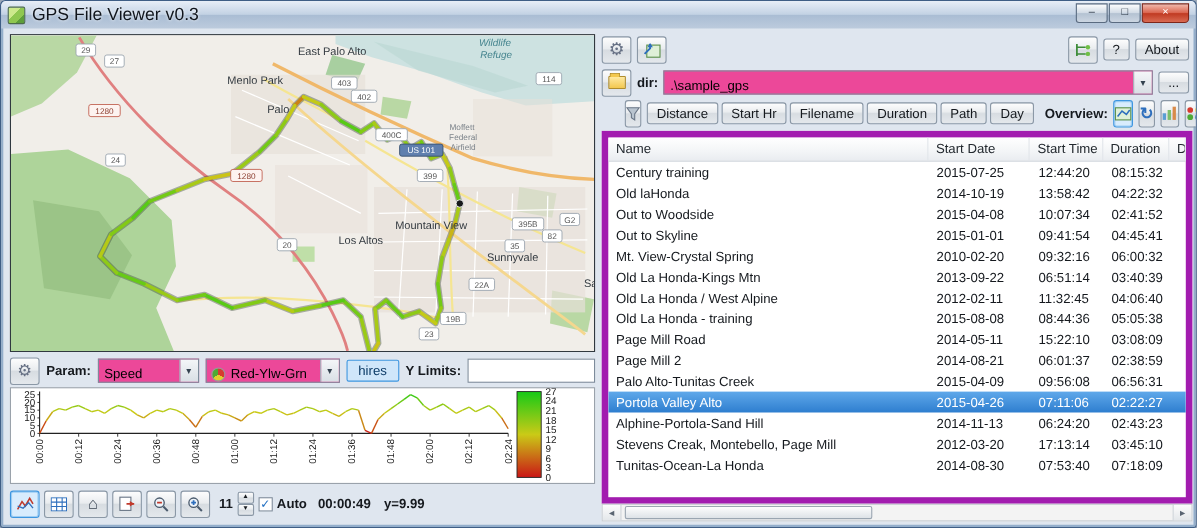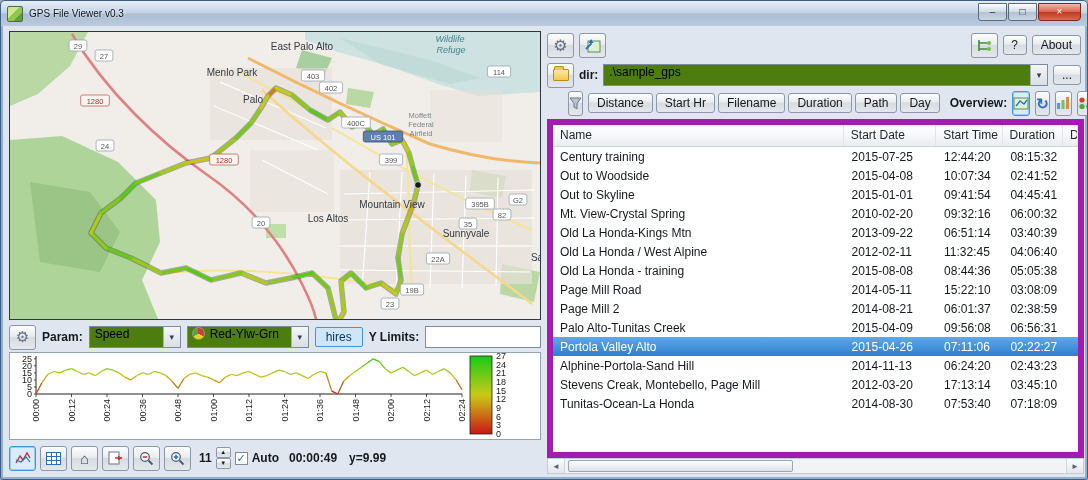--- a/index.html
+++ b/index.html
@@ -5,32 +5,32 @@
   html,body{margin:0;padding:0;background:#9aa7b8;font-family:"Liberation Sans",sans-serif;}
   *{box-sizing:border-box;}
   .window{position:relative;width:1088px;height:480px;background:#dfe6ef;border:1px solid #3f5e85;border-radius:5px 5px 3px 3px;overflow:hidden;
     box-shadow:inset 0 0 0 2px #93aecb;}
   
   .titlebar{position:absolute;left:0;top:0;right:0;height:25px;
     background:linear-gradient(#e7eef7,#c3d2e4 48%,#aabdd4 52%,#bccbdd);
     display:flex;align-items:center;padding:0 6px;border-radius:4px 4px 0 0;}
   .appicon{width:16px;height:16px;margin-right:6px;border:1px solid #4c6b4a;border-radius:2px;
     background:linear-gradient(135deg,#cde98c 0 40%,#8fc750 40% 70%,#5d9e3a 70%);}
-  .title-text{font-size:10px;color:#10151c;text-shadow:0 0 3px #fff;}
+  .title-text{font-size:16px;color:#10151c;text-shadow:0 0 3px #fff;}
   .winbtns{margin-left:auto;display:flex;gap:1px;align-self:flex-start;padding-top:2px;}
   .wbtn{width:29px;height:18px;border:1px solid #5a6b80;border-radius:0 0 3px 3px;font-size:10px;line-height:15px;text-align:center;color:#24303e;
     background:linear-gradient(#fdfdfd,#cfd9e4 50%,#b4c2d2 52%,#ccd6e2);}
   .wbtn.close{width:43px;background:linear-gradient(#f0b8ac,#d9614b 50%,#c03a22 52%,#d96a52);color:#fff;border-color:#7e2619;border-radius:0 0 4px 3px;}
   
   .btn{background:linear-gradient(#fdfdfd,#e9ecef 45%,#d7dce1 50%,#e4e8ec);border:1px solid #8b98a6;border-radius:3px;
     font-family:"Liberation Sans",sans-serif;font-size:12px;color:#15191e;padding:2px 8px;white-space:nowrap;}
   .iconbtn{width:27px;height:25px;display:inline-flex;align-items:center;justify-content:center;padding:0;}
   .tool-selected{background:#d8ecfd;border-color:#3e96e0;box-shadow:inset 0 0 0 1px #9dcdf3;}
   .lbl{font-size:12px;color:#15191e;font-weight:bold;}
-  .combo{display:flex;align-items:flex-start;background:#4d7c0f;border:1px solid #7d8b9b;height:22px;}
+  .combo{display:flex;align-items:flex-end;background:#ec4899;border:1px solid #7d8b9b;height:22px;}
   .combo .cval{flex:1;padding:0 5px;font-size:12px;overflow:hidden;white-space:nowrap;}
   .combo .carrow{width:17px;align-self:stretch;display:flex;align-items:center;justify-content:center;font-size:9px;color:#33414f;
     background:linear-gradient(#f4f6f8,#d9dfe5);border-left:1px solid #a8b2bc;}
   .textinput{background:#fff;border:1px solid #7d8b9b;height:22px;font-size:12px;padding:0 4px;font-family:"Liberation Sans",sans-serif;}
   
   .map-panel{position:absolute;left:8px;top:30px;width:532px;height:289px;border:1px solid #30383f;background:#f1eee9;overflow:hidden;}
   
   .param-bar{position:absolute;left:8px;top:323px;width:532px;height:26px;display:flex;align-items:center;gap:6px;}
   .hires-btn{background:#cfe6fa;border:1px solid #3e96e0;color:#0b3a66;padding:2px 10px;border-radius:2px;font-size:12px;}
   
@@ -575,20 +575,27 @@
         </div>
       <div>
           <div class="trow">
             <div class="tcell c0">Century training</div>
             <div class="tcell c1">2015-07-25</div>
             <div class="tcell c2">12:44:20</div>
             <div class="tcell c3">08:15:32</div>
             <div class="tcell c4"></div>
           </div>
           <div class="trow">
+            <div class="tcell c0">Old laHonda</div>
+            <div class="tcell c1">2014-10-19</div>
+            <div class="tcell c2">13:58:42</div>
+            <div class="tcell c3">04:22:32</div>
+            <div class="tcell c4"></div>
+          </div>
+          <div class="trow">
             <div class="tcell c0">Out to Woodside</div>
             <div class="tcell c1">2015-04-08</div>
             <div class="tcell c2">10:07:34</div>
             <div class="tcell c3">02:41:52</div>
             <div class="tcell c4"></div>
           </div>
           <div class="trow">
             <div class="tcell c0">Out to Skyline</div>
             <div class="tcell c1">2015-01-01</div>
             <div class="tcell c2">09:41:54</div>

